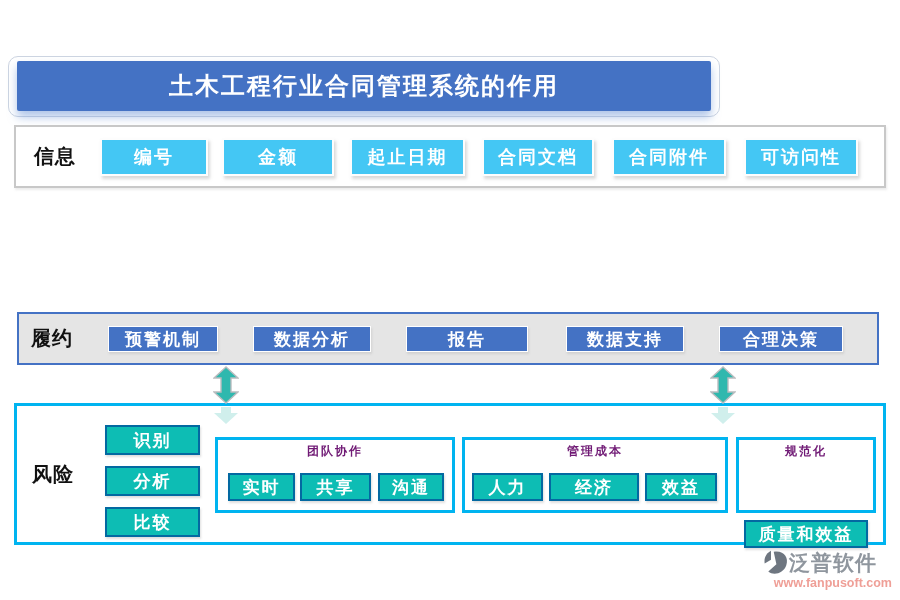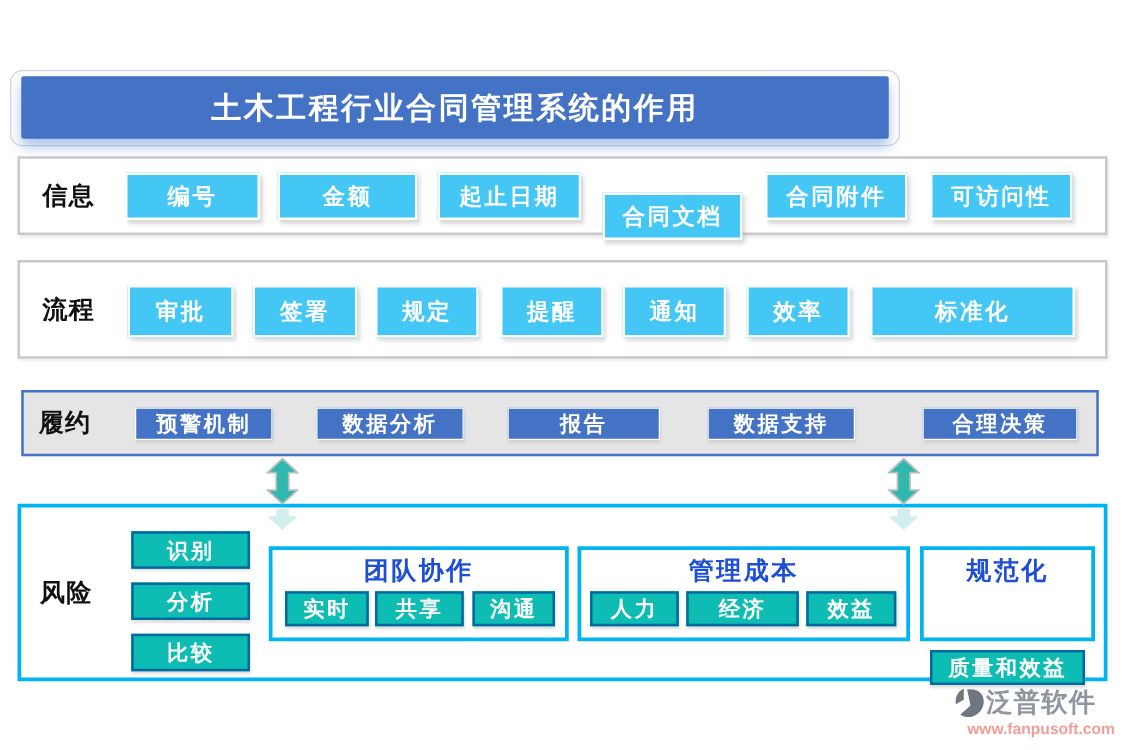--- a/index.html
+++ b/index.html
@@ -35,22 +35,22 @@
     opacity:.22;filter:blur(.6px);}
 
   
   .risk-box{position:absolute;left:14px;top:403px;width:872px;height:142px;background:#fff;
     border:3px solid #00B4F0;box-sizing:border-box;}
   .teal-btn{position:absolute;background:#0DBDB4;color:#fff;font-size:17px;font-weight:bold;
     display:flex;align-items:center;justify-content:center;letter-spacing:2px;
     border:2px solid #0369a1;box-sizing:border-box;box-shadow:1px 2px 2px rgba(160,160,160,.35);}
   .group-box{position:absolute;top:31px;height:76px;border:3px solid #00B4F0;
     box-sizing:border-box;background:#fff;}
-  .group-title{position:absolute;left:0;right:0;top:3px;text-align:center;color:#1d4ed8;
-    font-size:20px;font-weight:bold;letter-spacing:2px;}
+  .group-title{position:absolute;left:0;right:0;top:3px;text-align:center;color:#701a75;
+    font-size:12px;font-weight:bold;letter-spacing:2px;}
 
   
   .watermark{position:absolute;left:762px;top:549px;width:130px;}
   .wm-row{display:flex;align-items:flex-end;}
   .wm-brand{color:#8f969e;font-size:21px;font-weight:bold;letter-spacing:1px;line-height:26px;}
   .wm-url{color:#ef9f97;font-size:12.5px;font-weight:bold;text-align:right;margin-top:0;}
 </style>
 </head>
 <body>
 
@@ -58,43 +58,33 @@
 
   <div class="title-frame">
     <div class="title-bar">土木工程行业合同管理系统的作用</div>
   </div>
 
   <div class="row-box" style="top:125px;height:63px;">
     <div class="row-label">信息</div>
     <div class="sky-btn" style="left:84px;top:11px;width:108px;height:38px;">编号</div>
     <div class="sky-btn" style="left:206px;top:11px;width:112px;height:38px;">金额</div>
     <div class="sky-btn" style="left:334px;top:11px;width:115px;height:38px;">起止日期</div>
-    <div class="sky-btn" style="left:466px;top:27px;width:112px;height:38px;text-align:center;">合同文档</div>
+    <div class="sky-btn" style="left:466px;top:11px;width:112px;height:38px;text-align:center;">合同文档</div>
     <div class="sky-btn" style="left:596px;top:11px;width:114px;height:38px;">合同附件</div>
     <div class="sky-btn" style="left:728px;top:11px;width:114px;height:38px;">可访问性</div>
   </div>
 
-  <div class="row-box" style="top:208px;height:79px;">
-    <div class="row-label">流程</div>
-    <div class="sky-btn" style="left:86px;top:18px;width:85px;height:42px;">审批</div>
-    <div class="sky-btn" style="left:186px;top:18px;width:84px;height:42px;">签署</div>
-    <div class="sky-btn" style="left:284px;top:18px;width:83px;height:42px;">规定</div>
-    <div class="sky-btn" style="left:384px;top:18px;width:83px;height:42px;">提醒</div>
-    <div class="sky-btn" style="left:482px;top:18px;width:83px;height:42px;">通知</div>
-    <div class="sky-btn" style="left:581px;top:18px;width:83px;height:42px;">效率</div>
-    <div class="sky-btn" style="left:680px;top:18px;width:164px;height:42px;">标准化</div>
-  </div>
 
   <div class="perf-box">
     <div class="row-label" style="left:12px;">履约</div>
     <div class="blue-btn" style="left:89px;top:12px;width:110px;height:26px;">预警机制</div>
     <div class="blue-btn" style="left:234px;top:12px;width:118px;height:26px;text-align:right;">数据分析</div>
     <div class="blue-btn" style="left:387px;top:12px;width:122px;height:26px;">报告</div>
     <div class="blue-btn" style="left:547px;top:12px;width:118px;height:26px;">数据支持</div>
-    <div class="blue-btn" style="left:719px;top:12px;width:124px;height:26px;">合理决策</div>
+    <div class="blue-btn" style="left:700px;top:12px;width:124px;height:26px;">合理决策</div>
   </div>
 
   <svg class="updown-arrow" style="left:213px;top:366px;" viewBox="0 0 26 38">
     <polygon points="13,1 1,12 8,12 8,26 1,26 13,37 25,26 18,26 18,12 25,12" fill="#2FB8AE" stroke="#b9bcbf" stroke-width="1.4"></polygon>
   </svg>
   <svg class="updown-arrow" style="left:710px;top:366px;" viewBox="0 0 26 38">
     <polygon points="13,1 1,12 8,12 8,26 1,26 13,37 25,26 18,26 18,12 25,12" fill="#2FB8AE" stroke="#b9bcbf" stroke-width="1.4"></polygon>
   </svg>
   <svg class="arrow-reflect" style="left:213px;top:407px;" viewBox="0 0 26 18">
     <polygon points="13,1 1,12 8,12 8,18 18,18 18,12 25,12" fill="#2FB8AE"></polygon>

